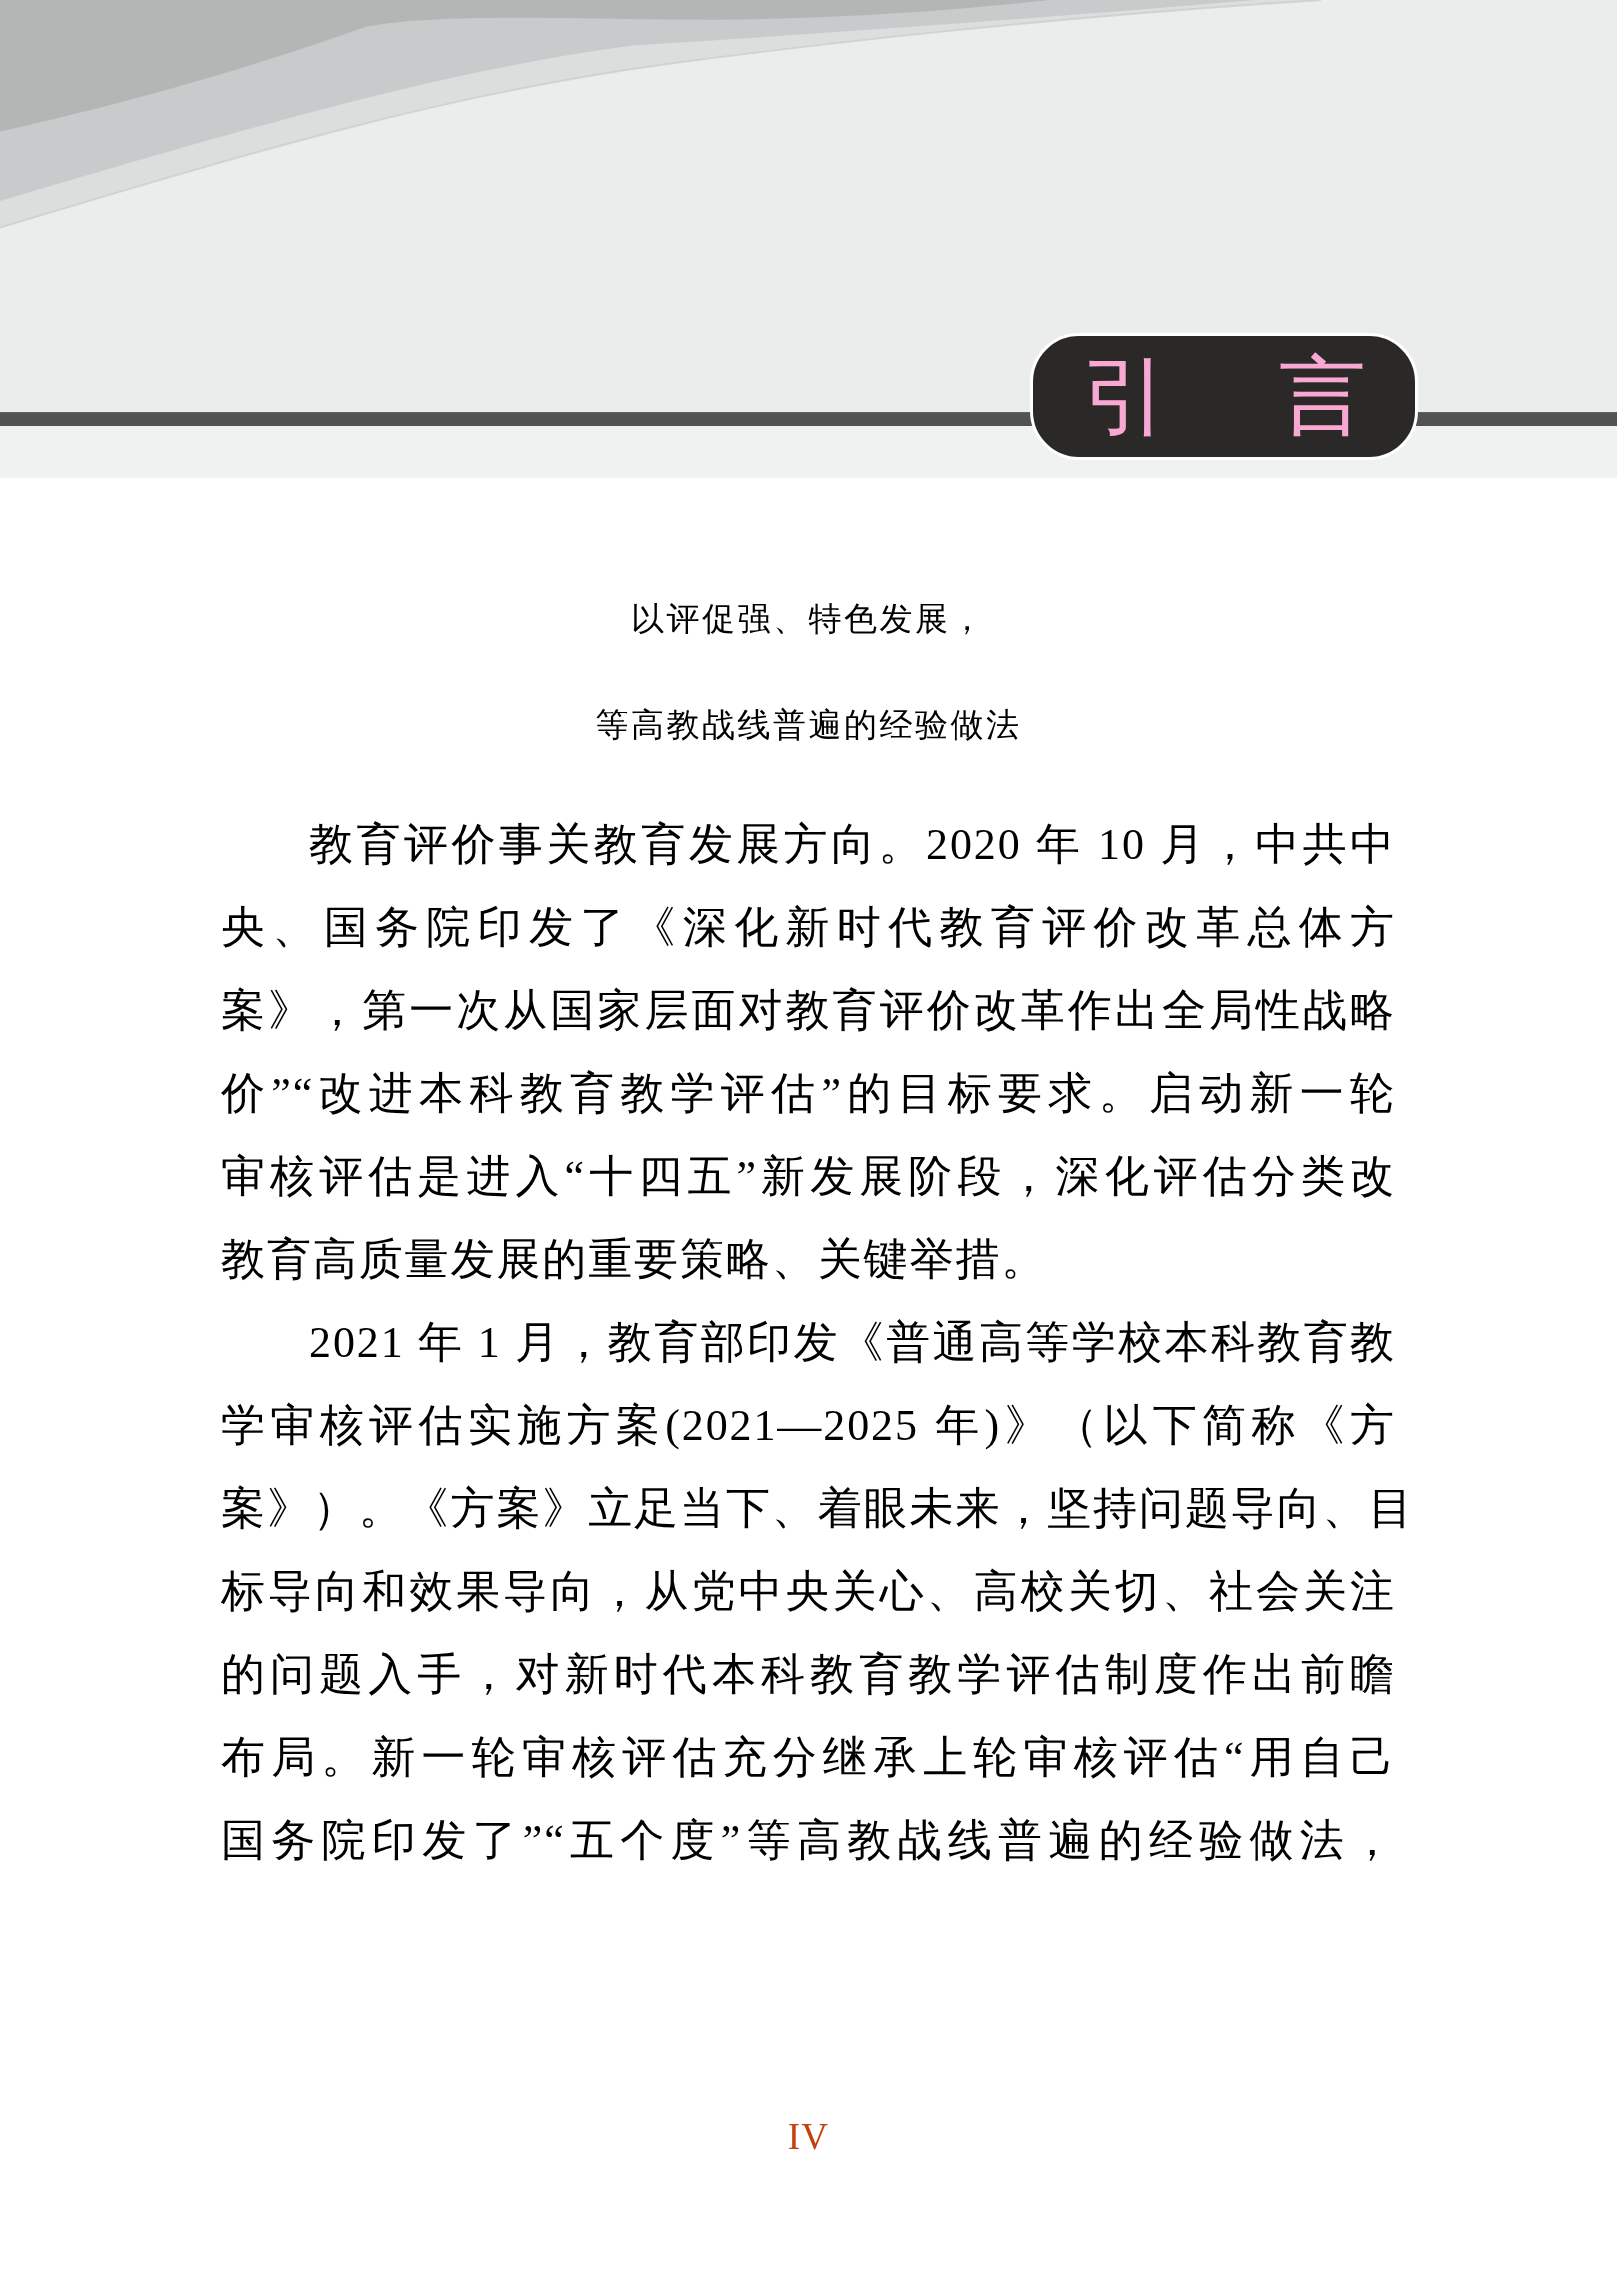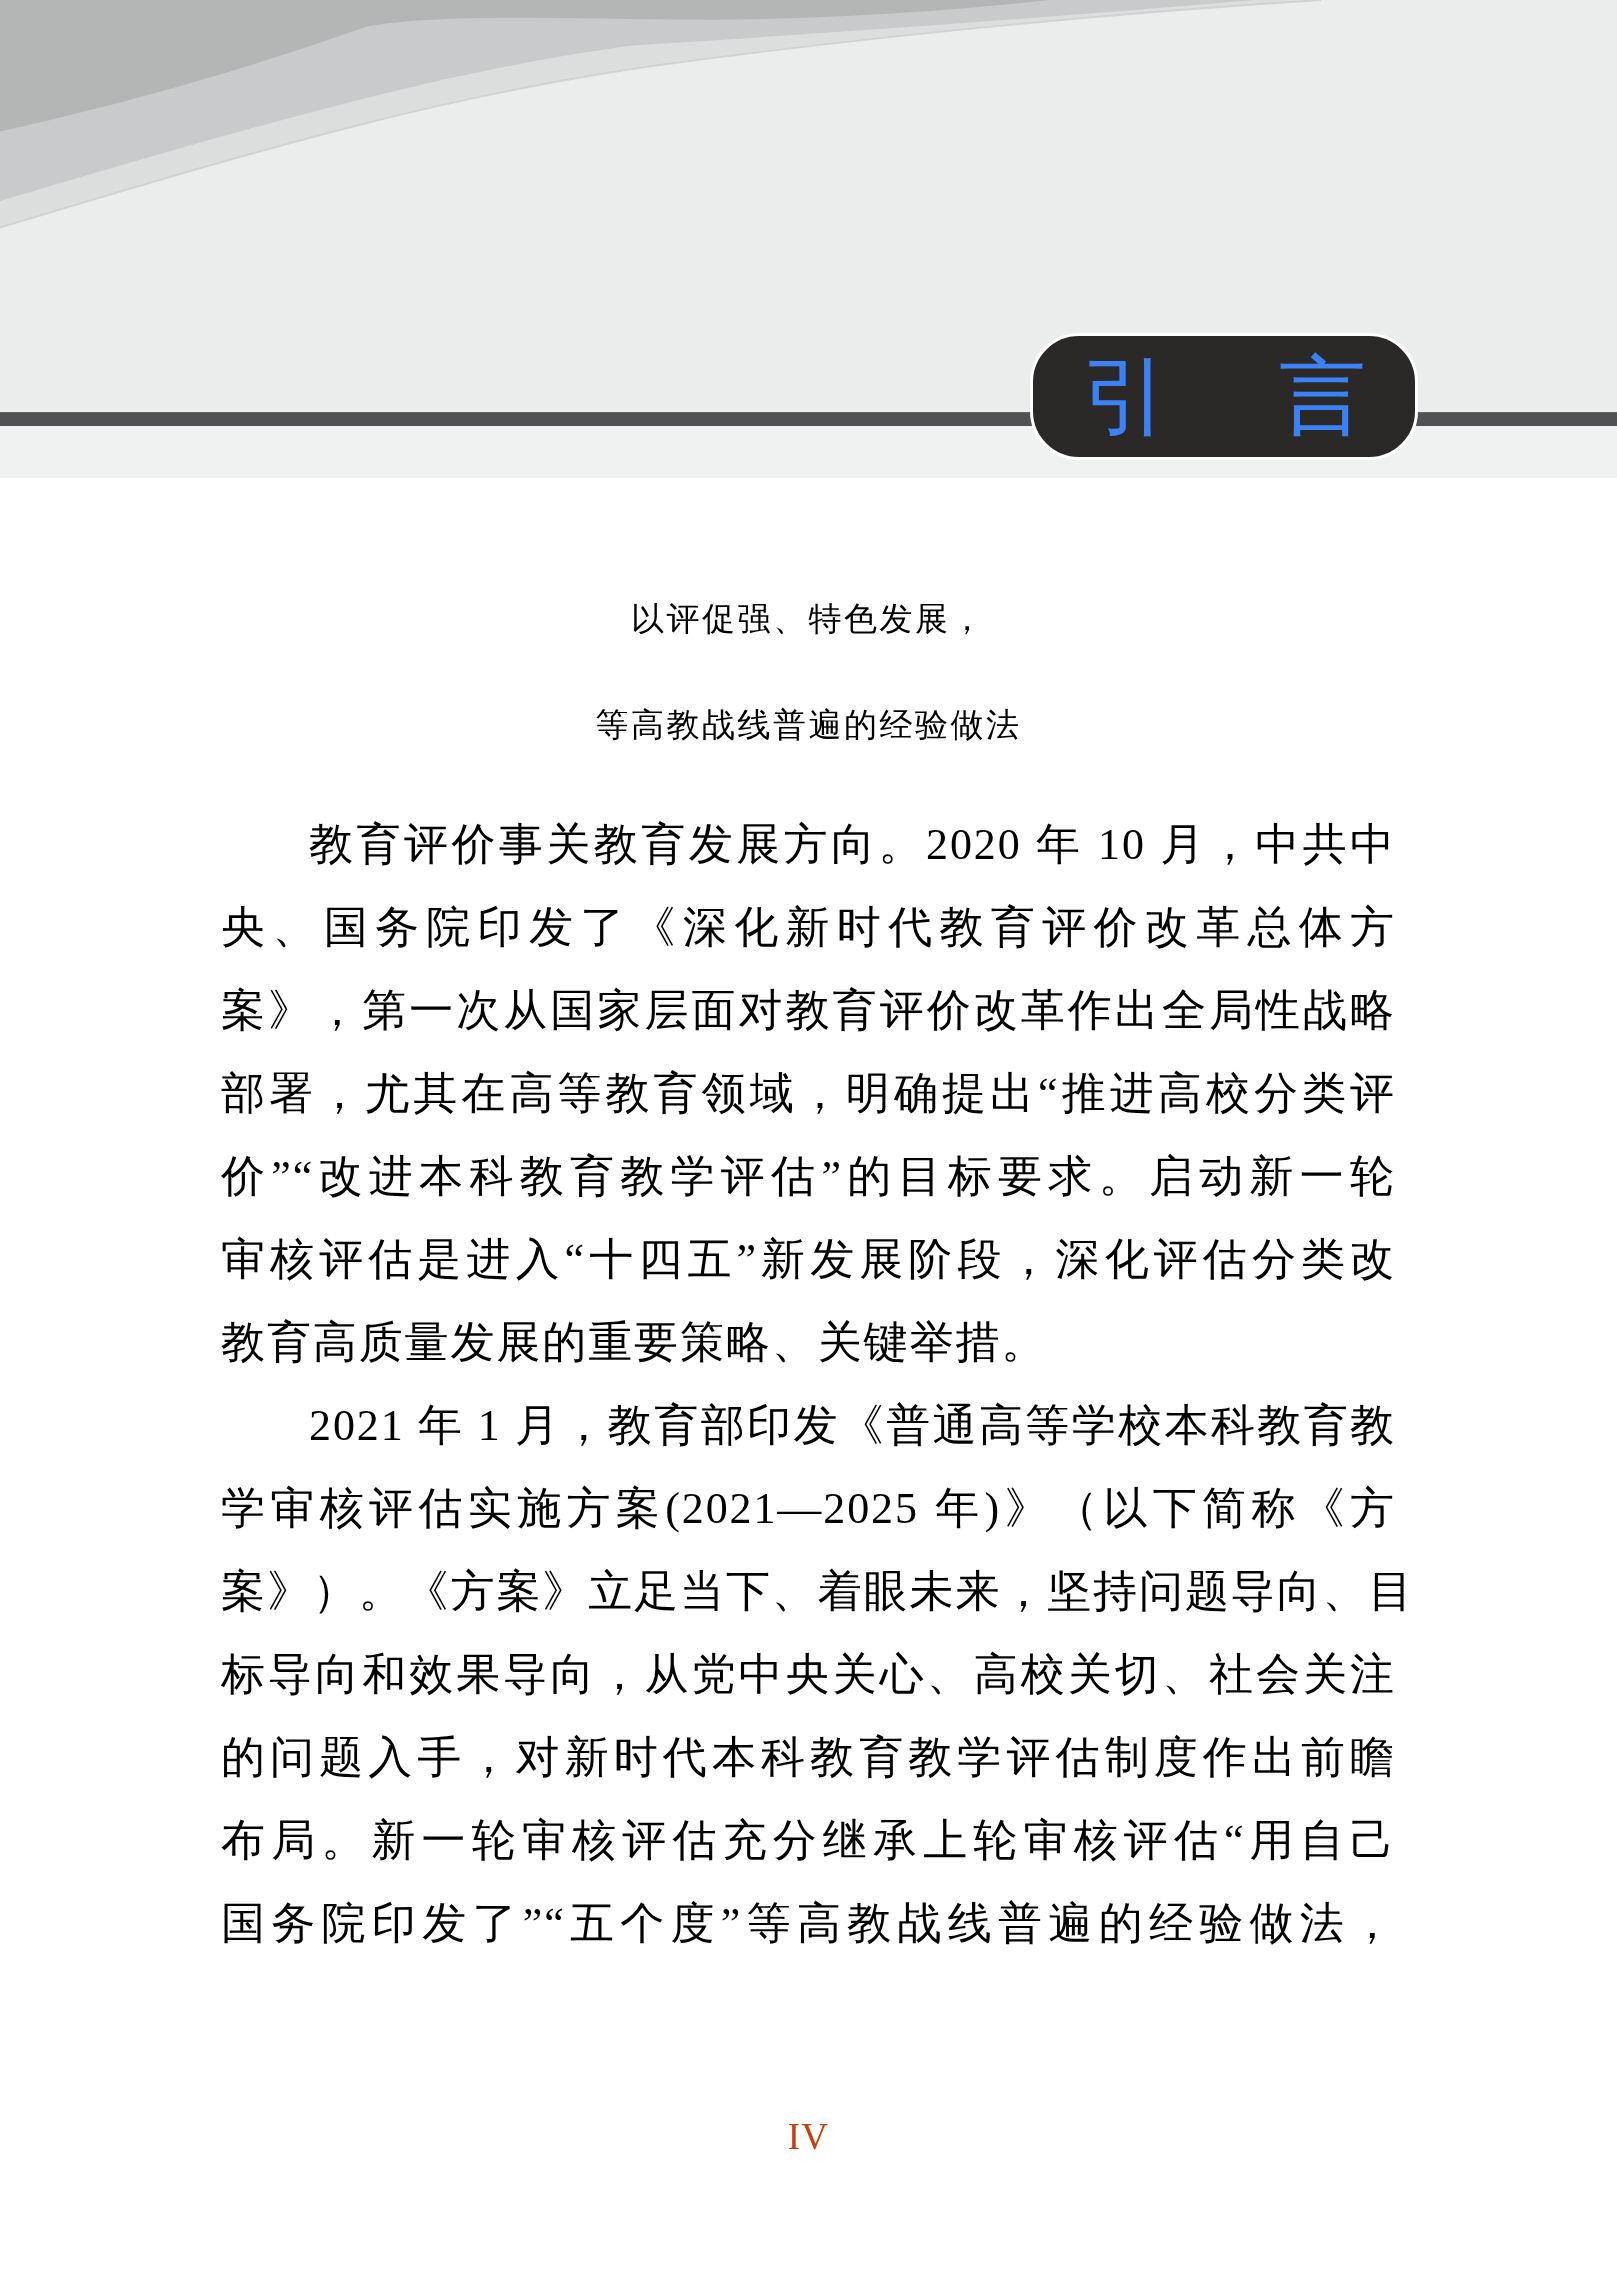--- a/index.html
+++ b/index.html
@@ -12,21 +12,21 @@
   .header-band{position:absolute;left:0;top:0;width:1618px;height:512px;}
   .header-band svg{display:block;width:1618px;height:512px;}
   
   .chapter-badge{
     position:absolute;left:1030px;top:333px;width:388px;height:127px;
     background:#2b2928;border:3.2px solid #ffffff;border-radius:49px;
     box-sizing:border-box;display:flex;align-items:center;justify-content:center;
     z-index:5;
   }
   .chapter-badge span{
-    color:#3b82f6;font-size:87px;line-height:1;letter-spacing:11.4px;
+    color:#f9a8d4;font-size:87px;line-height:1;letter-spacing:11.4px;
     margin-right:-11.4px; 
     font-weight:400;white-space:nowrap;
   }
   
   .title-block{
     position:absolute;left:221px;top:566px;width:1175px;text-align:center;
     color:#000;
   }
   .title-line{
     height:106px;line-height:106px;font-size:33px;font-weight:400;
@@ -79,21 +79,20 @@
 
 <div class="title-block">
   <div class="title-line">以评促强、特色发展，</div>
   <div class="title-line">等高教战线普遍的经验做法</div>
 </div>
 
 <div class="body-block">
   <div class="body-line indent">教育评价事关教育发展方向。2020 年 10 月，中共中</div>
   <div class="body-line">央、国务院印发了《深化新时代教育评价改革总体方</div>
   <div class="body-line">案》，第一次从国家层面对教育评价改革作出全局性战略</div>
-  <div class="body-line">部署，尤其在高等教育领域，明确提出“推进高校分类评</div>
   <div class="body-line">价”“改进本科教育教学评估”的目标要求。启动新一轮</div>
   <div class="body-line">审核评估是进入“十四五”新发展阶段，深化评估分类改</div>
   <div class="body-line para-end">教育高质量发展的重要策略、关键举措。</div>
   <div class="body-line indent">2021 年 1 月，教育部印发《普通高等学校本科教育教</div>
   <div class="body-line">学审核评估实施方案(2021—2025 年)》（以下简称《方</div>
   <div class="body-line">案》）。《方案》立足当下、着眼未来，坚持问题导向、目</div>
   <div class="body-line">标导向和效果导向，从党中央关心、高校关切、社会关注</div>
   <div class="body-line">的问题入手，对新时代本科教育教学评估制度作出前瞻</div>
   <div class="body-line">布局。新一轮审核评估充分继承上轮审核评估“用自己</div>
   <div class="body-line">国务院印发了”“五个度”等高教战线普遍的经验做法，</div>

